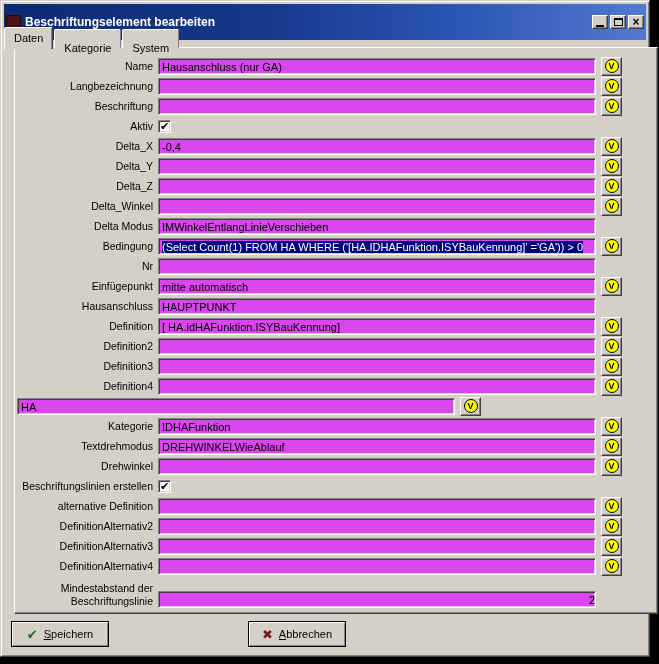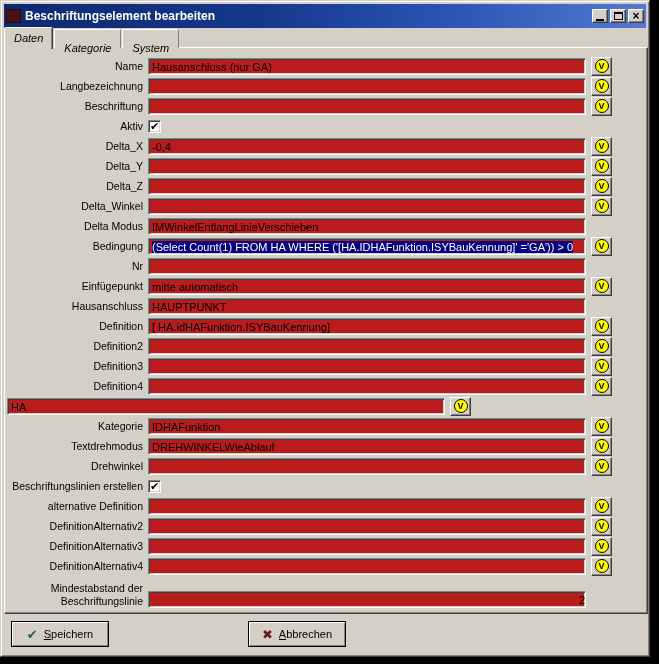--- a/index.html
+++ b/index.html
@@ -11,21 +11,21 @@
   }
   .window{
     position:absolute;left:0;top:0;width:650px;height:657px;
     background:#d4d0c8;
     border:1px solid;border-color:#d4d0c8 #404040 #404040 #d4d0c8;
     box-shadow:inset 1px 1px 0 #fff, inset -1px -1px 0 #848284;
     box-sizing:border-box;
   }
   
   .titlebar{
-    position:absolute;left:3px;top:3px;right:3px;height:24px;
+    position:absolute;left:3px;top:3px;right:3px;height:36px;
     background:linear-gradient(to right,#0c2a70 0%,#16388c 40%,#2c55b4 70%,#5379cf 100%);
     display:flex;align-items:center;padding:8px 2px;box-sizing:border-box;
   }
   .app-icon{
     width:13px;height:12px;background:#4a1212;
     border:1px solid #2a0707;margin-right:4px;flex:none;
   }
   .title-text{
     color:#fff;font-weight:bold;font-size:12px;white-space:nowrap;
     flex:1;letter-spacing:0px;
@@ -45,48 +45,48 @@
   .tab-bar{
     position:absolute;left:3px;top:25px;height:22px;
     display:flex;align-items:flex-end;z-index:3;
   }
   .tab{
     background:#d4d0c8;
     border:1px solid;border-color:#fff #848284 #d4d0c8 #fff;
     border-bottom:none;
     border-radius:2px 2px 0 0;
     font-size:11px;color:#000;padding:12px 9px 3px 9px;
-    margin-right:1px;box-sizing:border-box;cursor:default;font-style:italic;
+    margin-right:1px;box-sizing:border-box;cursor:default;
   }
   .tab.active{
     height:22px;padding-top:4px;position:relative;z-index:4;
     margin-bottom:-1px;
     box-shadow:inset -1px 0 0 #848284;
     border-color:#fff #404040 transparent #fff;
   }
   .tab.inactive{height:19px;}
   
   .tab-panel{
-    position:absolute;left:3px;top:46px;width:644px;height:567px;
+    position:absolute;left:13px;top:46px;width:644px;height:567px;
     background:#d4d0c8;
     border:1px solid;border-color:#fff #404040 #404040 #fff;
     box-shadow:inset -1px -1px 0 #848284;
     box-sizing:border-box;
   }
   
   .rows{padding:10px 0 0 2px;}
   .row{display:flex;align-items:center;height:17px;margin-bottom:3px;}
   .row.tall{height:30px;align-items:flex-end;}
   .lbl{
     width:136px;flex:none;text-align:right;padding-right:5px;
     font-size:10.5px;color:#000;white-space:nowrap;line-height:13px;
   }
   .row.tall .lbl{white-space:normal;}
   .field{
-    width:438px;flex:none;height:17px;background:#b91c1c;box-sizing:border-box;
+    width:438px;flex:none;height:17px;background:#d946ef;box-sizing:border-box;
     border:1px solid;border-color:#848284 #fff #fff #848284;
     box-shadow:inset 1px 1px 0 #404040, inset -1px -1px 0 #d4d0c8;
     font-size:11px;line-height:14px;padding:1px 0 0 3px;
     overflow:hidden;white-space:nowrap;cursor:text;
   }
   .field.right{text-align:right;}
   .field .sel{background:#000080;color:#fff;}
   .checkbox{
     width:13px;height:13px;background:#fff;box-sizing:border-box;flex:none;
     border:1px solid;border-color:#848284 #fff #fff #848284;

